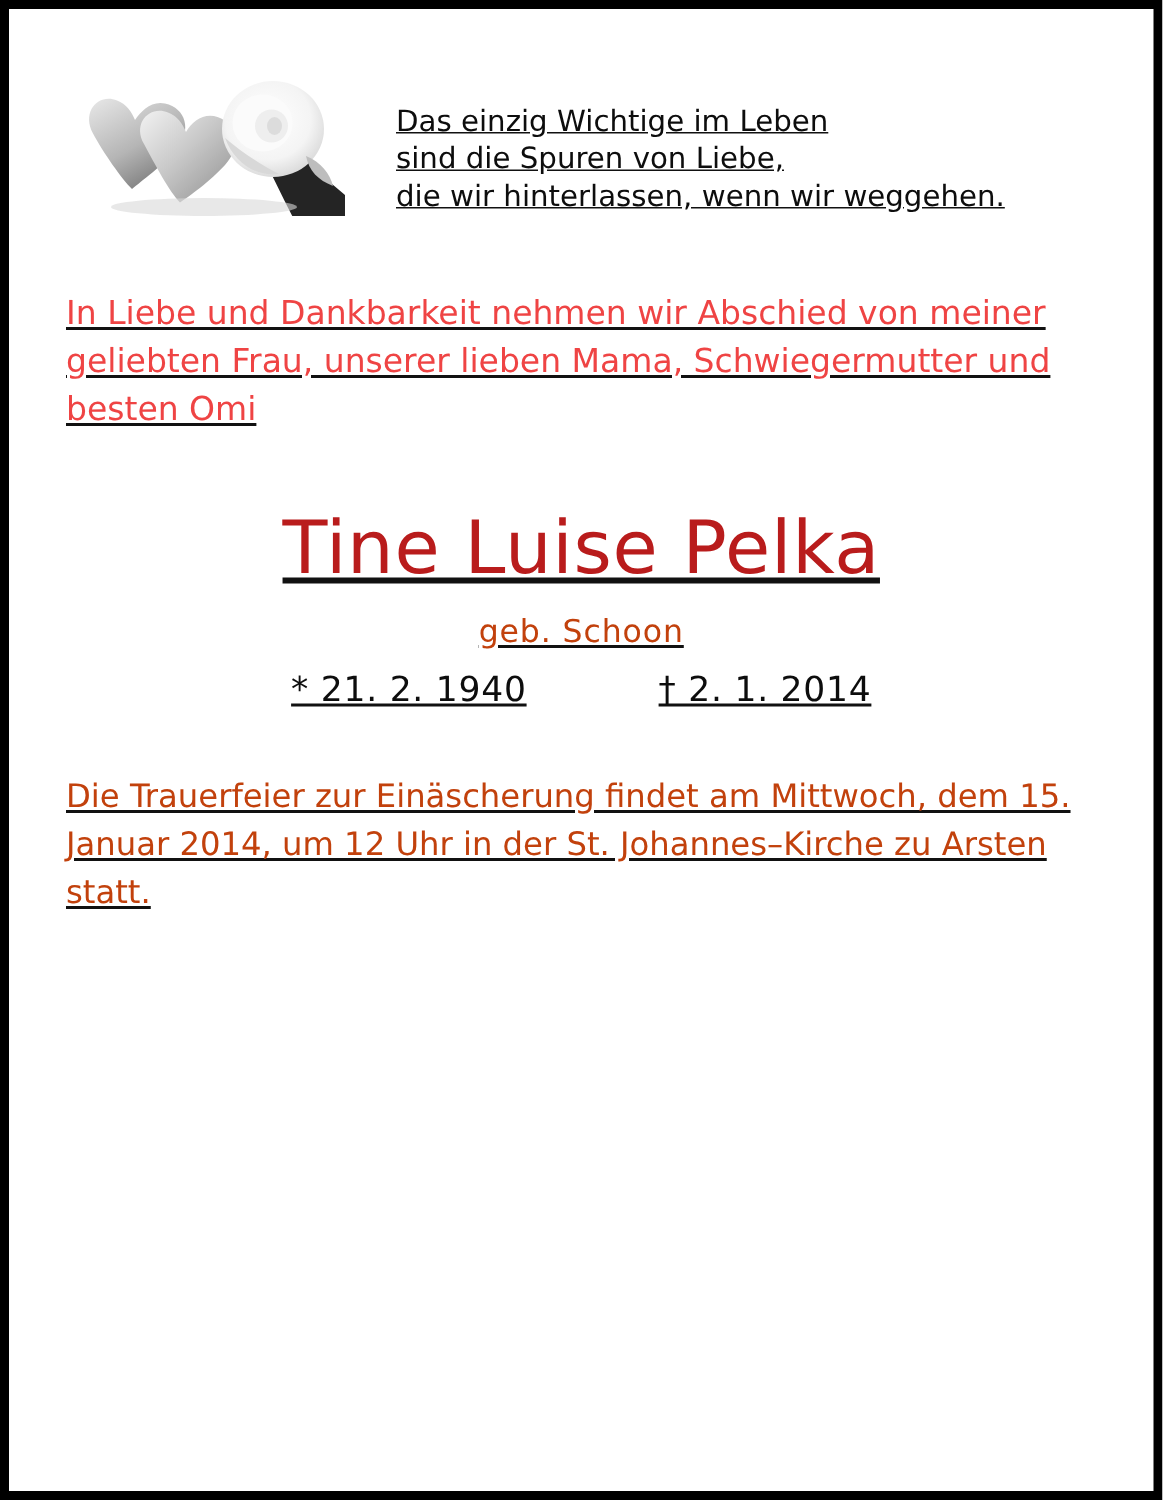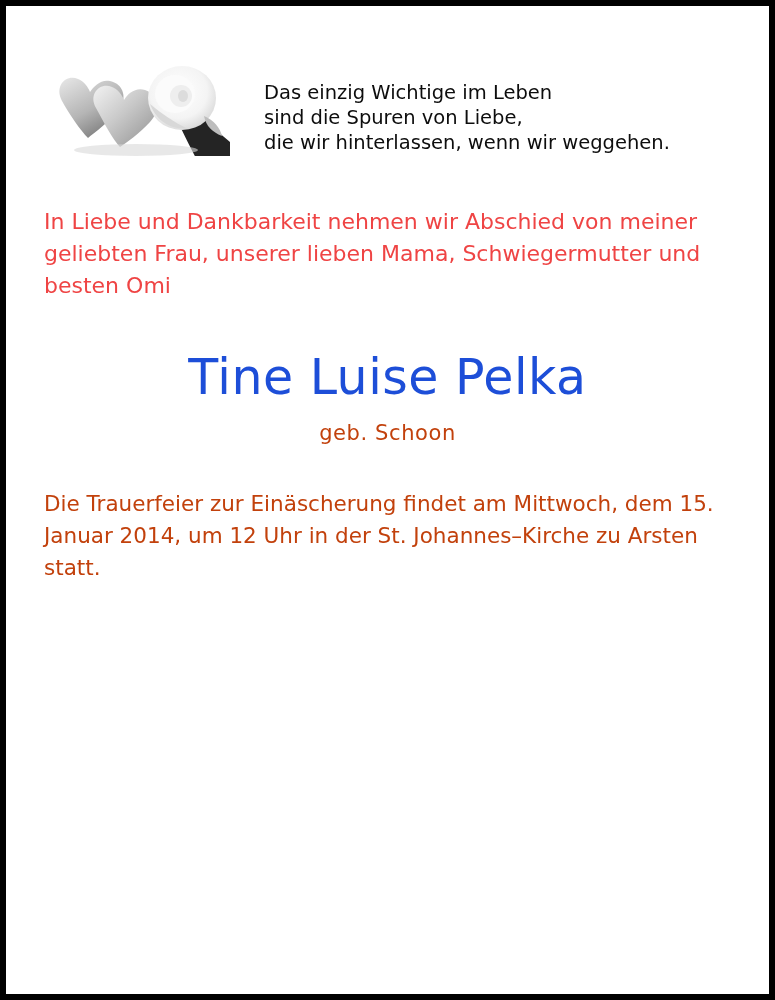--- a/index.html
+++ b/index.html
@@ -21,21 +21,22 @@
     height: 1000px;
     border: 6px solid #000000;
     background: #ffffff;
     padding: 0;
   }
   .inner {
     position: relative;
     box-sizing: border-box;
     width: 100%;
     height: 100%;
-    padding: 40px 38px 20px 38px;
+    padding: 28px 38px 20px 38px;
+    text-decoration: underline;
   }
 
   
   .header {
     display: flex;
     align-items: flex-start;
     gap: 18px;
     height: 120px;
   }
   .emblem {
@@ -72,21 +73,21 @@
   
   .name-block {
     margin-top: 48px;
     text-align: center;
   }
   .deceased-name {
     font-size: 49px;
     line-height: 56px;
     font-weight: 500;
     letter-spacing: 0.5px;
-    color: #1d4ed8;
+    color: #b91c1c;
   }
   .maiden-name {
     margin-top: 14px;
     font-size: 21px;
     line-height: 26px;
     letter-spacing: 0.6px;
     color: #c2410c;
   }
   .dates {
     margin-top: 12px;
@@ -172,19 +173,23 @@
         <div>sind die Spuren von Liebe,</div>
         <div>die wir hinterlassen, wenn wir weggehen.</div>
       </div>
     </div>
 
     <div class="intro">In Liebe und Dankbarkeit nehmen wir Abschied von meiner geliebten Frau, unserer lieben Mama, Schwiegermutter und besten Omi</div>
 
     <div class="name-block">
       <div class="deceased-name">Tine Luise Pelka</div>
       <div class="maiden-name">geb. Schoon</div>
+      <div class="dates">
+        <span>* 21. 2. 1940</span>
+        <span>† 2. 1. 2014</span>
+      </div>
     </div>
 
 
     <div class="footer">Die Trauerfeier zur Einäscherung findet am Mittwoch, dem 15. Januar 2014, um 12 Uhr in der St. Johannes–Kirche zu Arsten statt.</div>
 
   </div>
 </div>
 
 </body></html>

